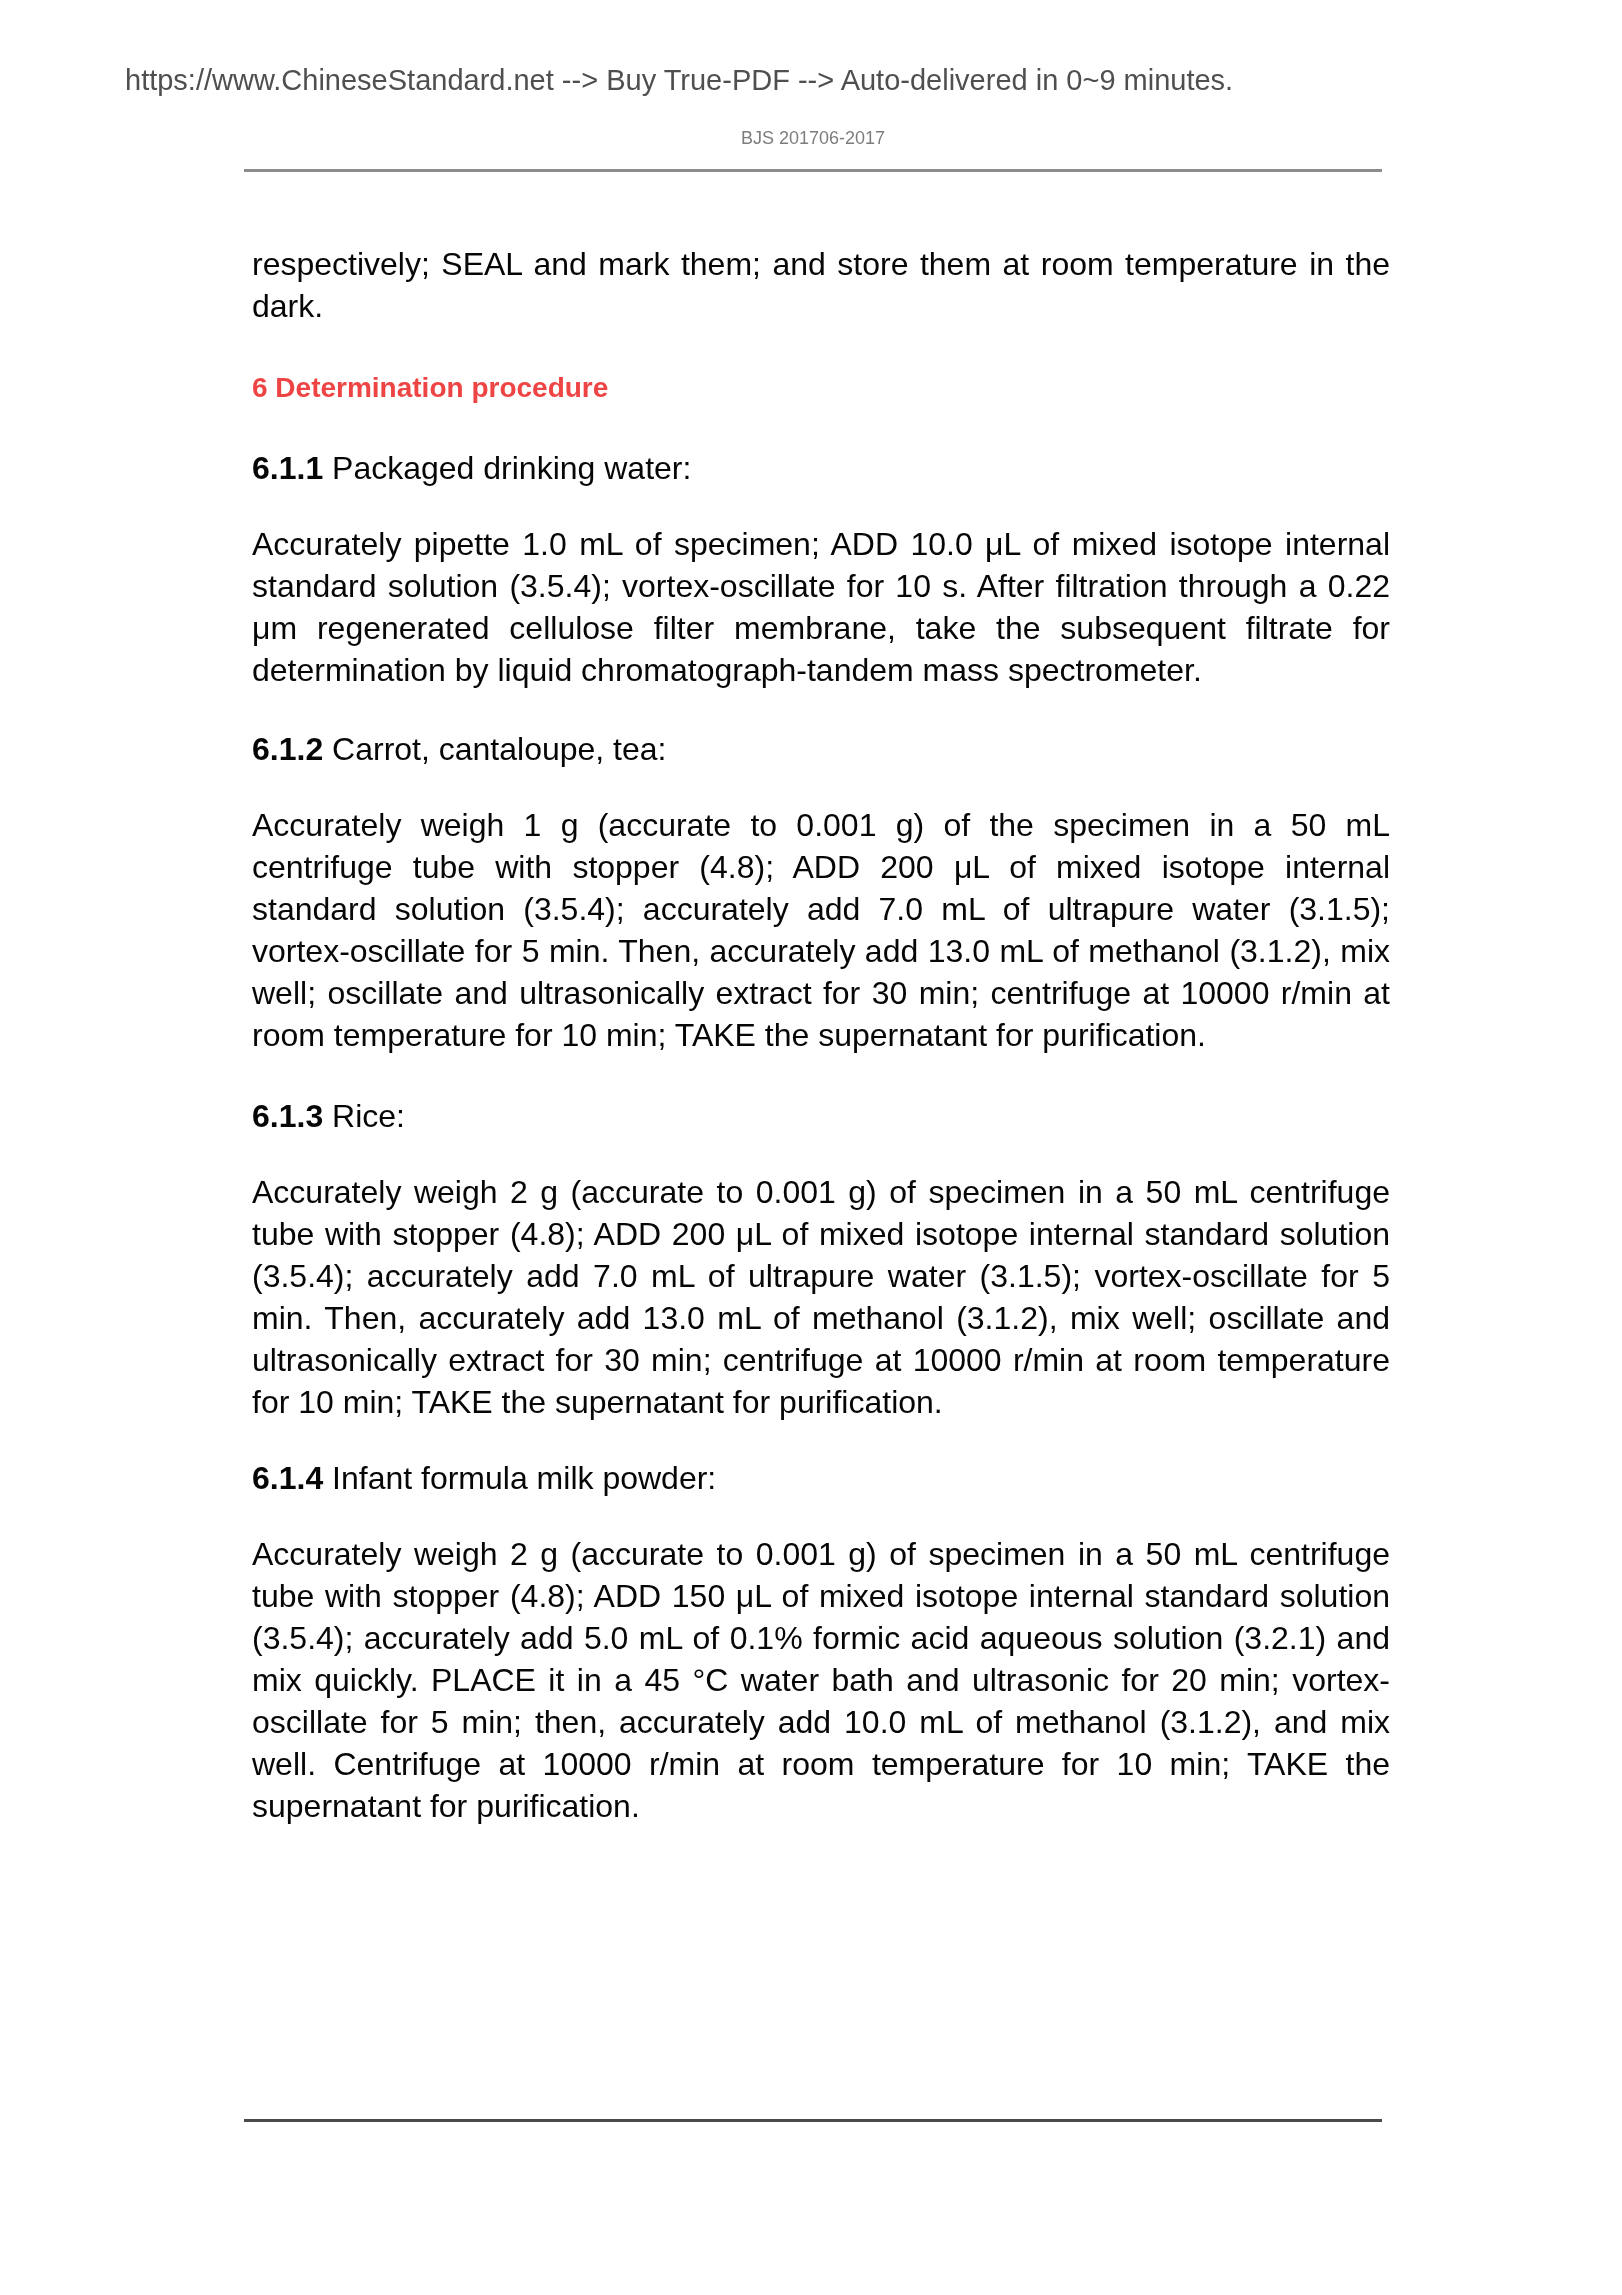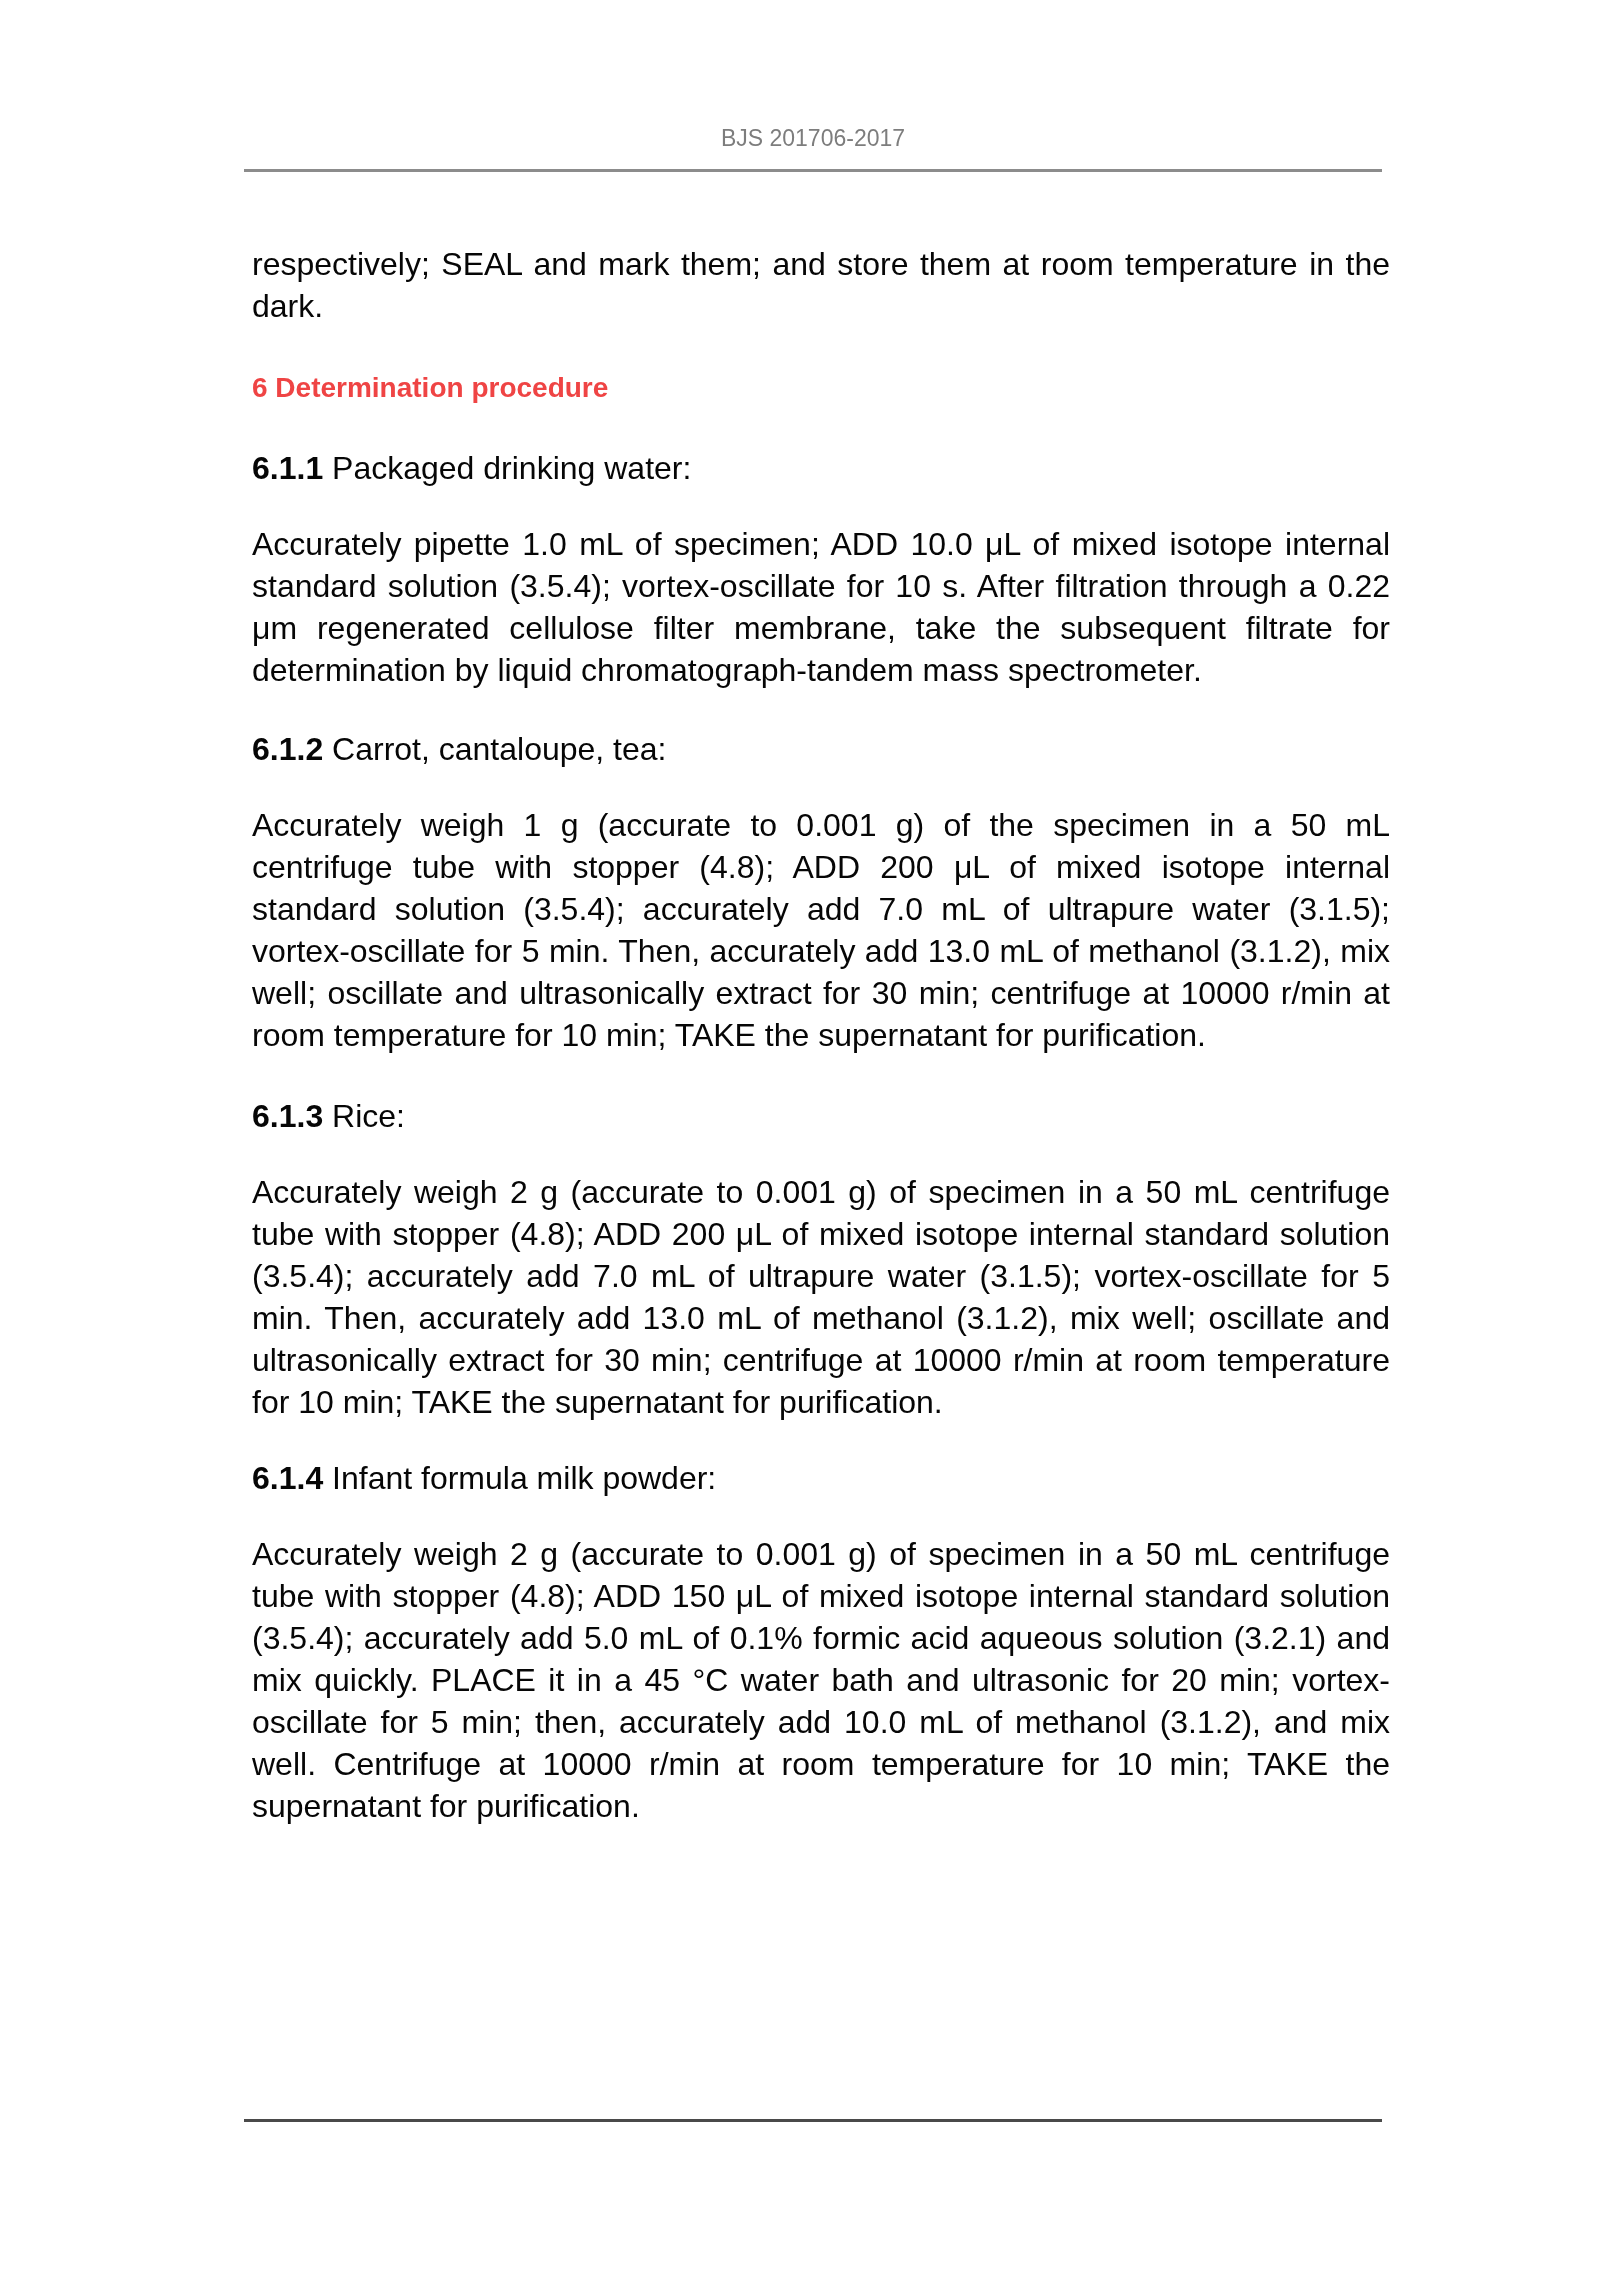--- a/index.html
+++ b/index.html
@@ -24,21 +24,21 @@
     line-height: 35px;
     color: #4f4f4f;
     white-space: nowrap;
   }
   .doc-code {
     position: absolute;
     left: 244px;
     width: 1138px;
     top: 122px;
     text-align: center;
-    font-size: 23px;
+    font-size: 18px;
     line-height: 33px;
     color: #7d7d7d;
   }
   .top-rule {
     position: absolute;
     left: 244px;
     width: 1138px;
     top: 169px;
     height: 2.5px;
     background: #8c8c8c;
@@ -123,20 +123,21 @@
     color: #3d3d3d;
   }
   .page-indicator span { margin-left: 6.7px; }
   .page-indicator span:first-child { margin-left: 0; }
 </style>
 </head>
 <body>
 
 <div class="page">
 
+  <div class="header-url">https://www.ChineseStandard.net --&gt; Buy True-PDF --&gt; Auto-delivered in 0~9 minutes.</div>
 
   <div class="doc-code">BJS 201706-2017</div>
 
   <div class="top-rule"></div>
 
   <div class="content">
 
     <p class="body first">respectively; SEAL and mark them; and store them at room temperature in the dark.</p>
 
     <h1>6 Determination procedure</h1>

